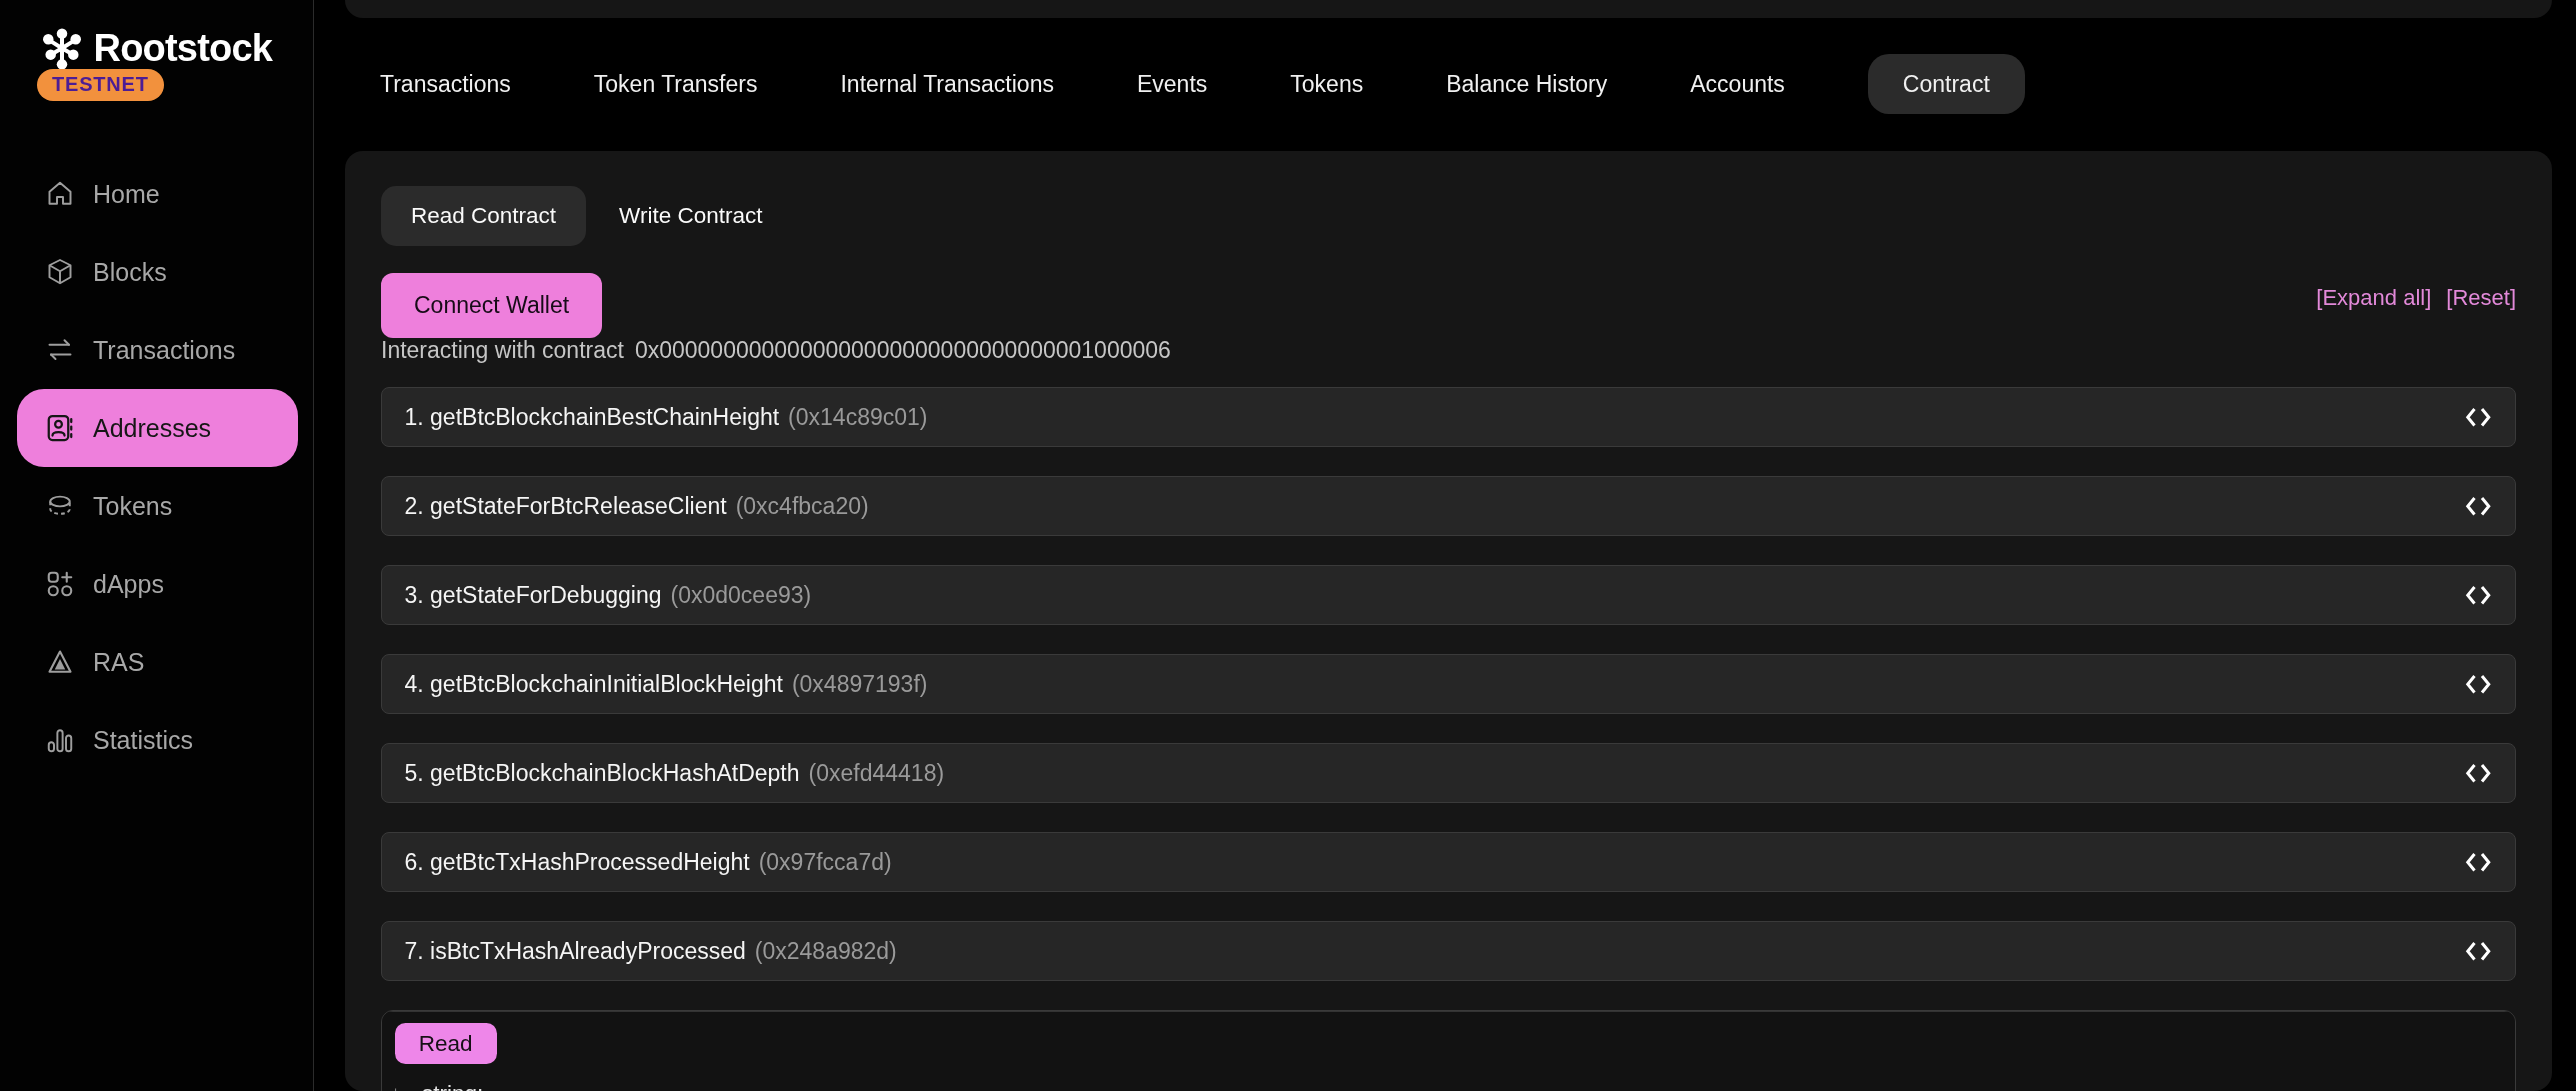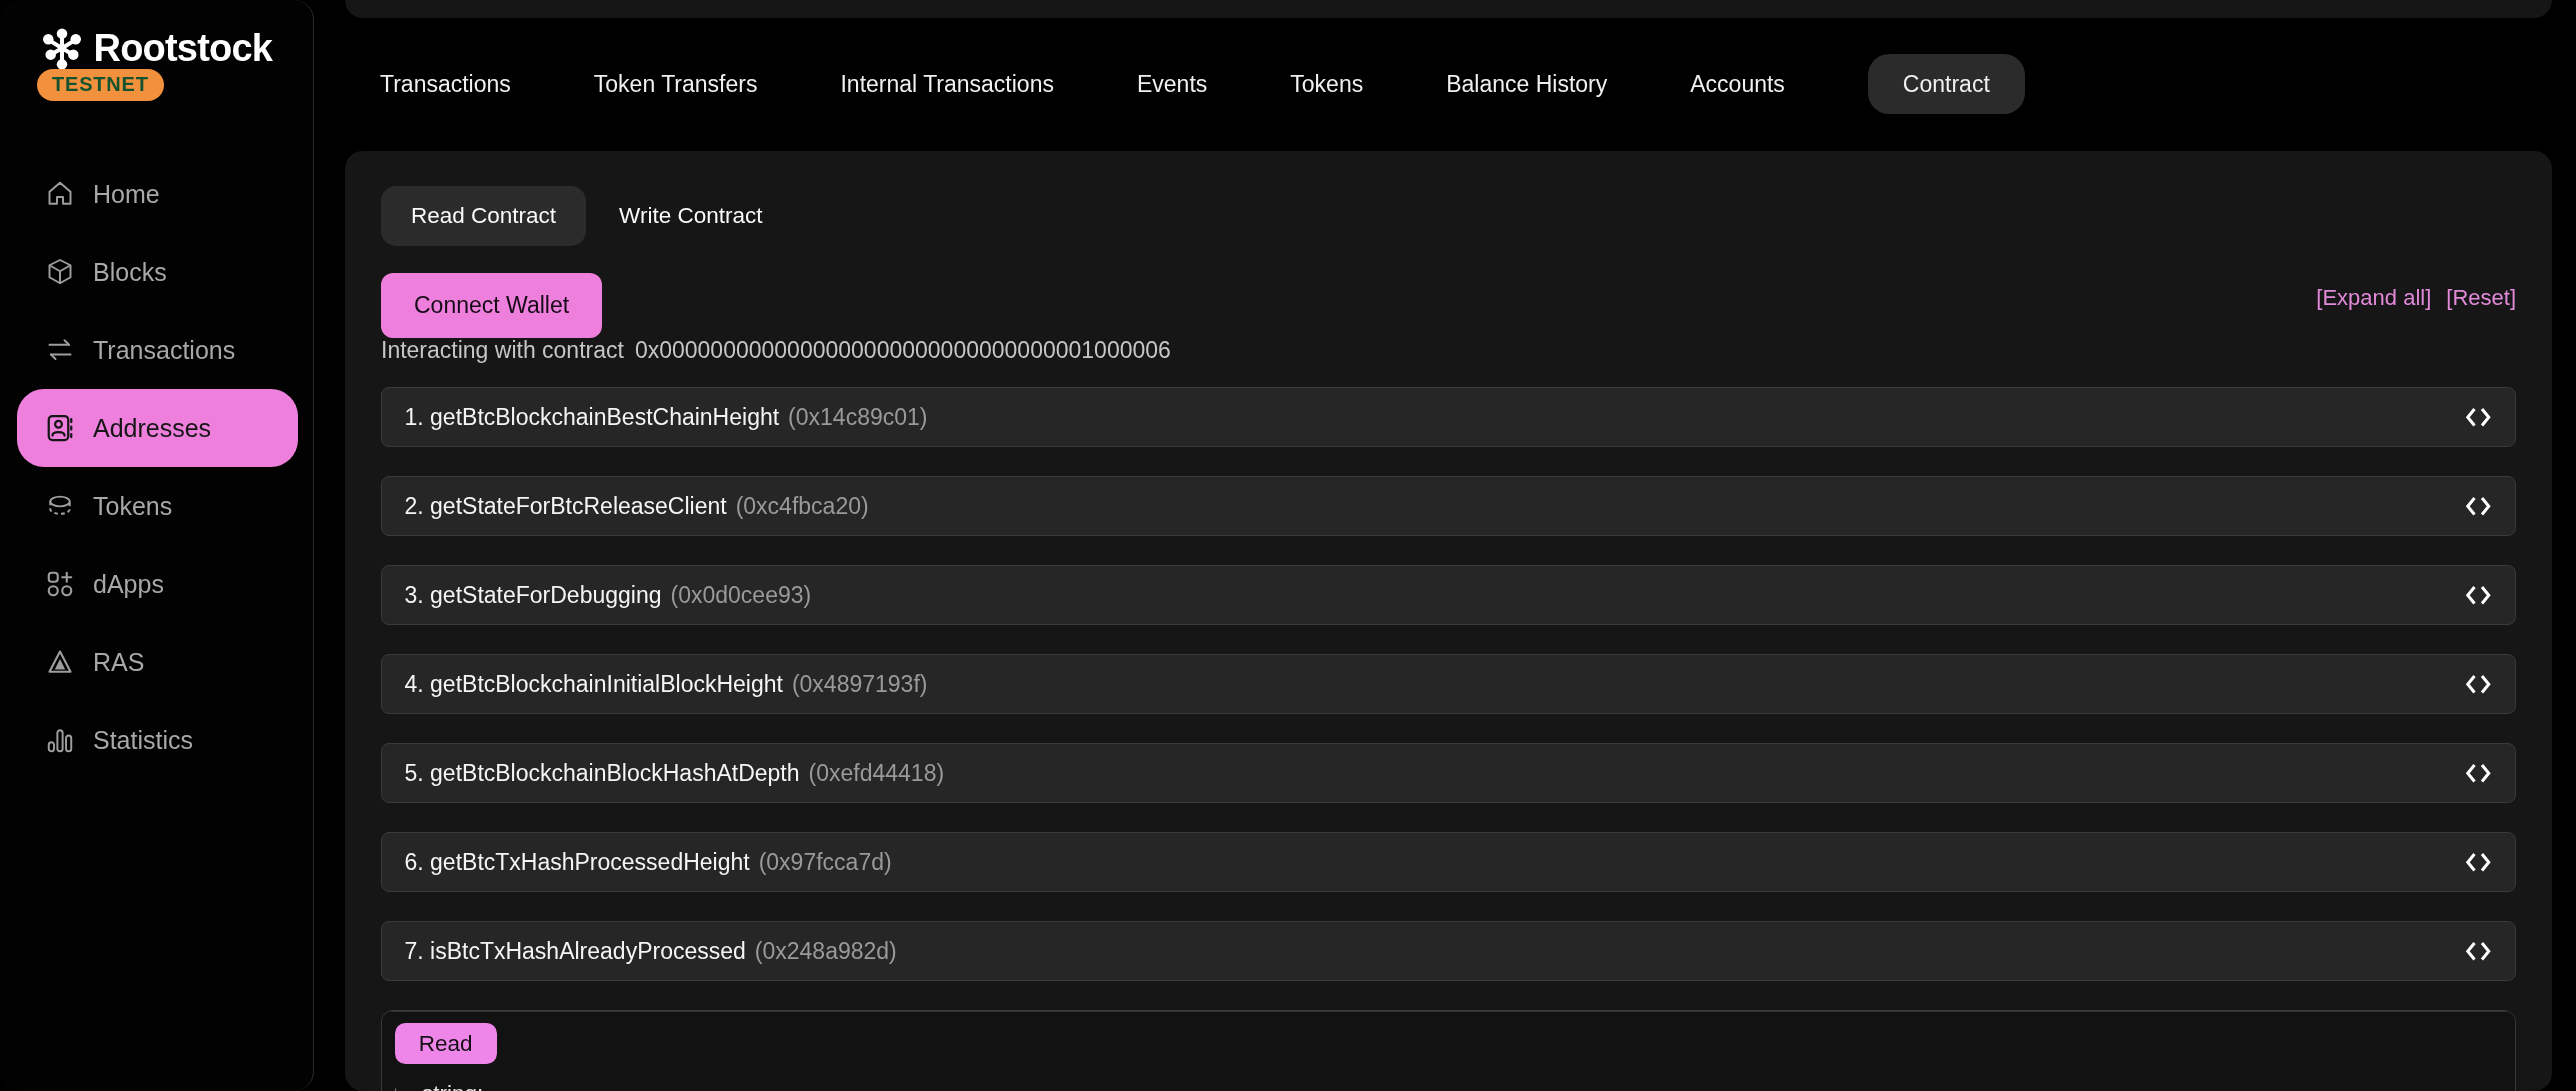--- a/index.html
+++ b/index.html
@@ -5,26 +5,26 @@
   :root{
     --accent:#EE7FDC; --accent-read:#EE86E9; --link:#E289D9; --badge:#F2913D;
     --panel:#161616; --row:#262626; --row-border:#3a3a3a; --pill:#2b2b2b;
   }
   *{margin:0;padding:0;box-sizing:border-box;}
   html,body{width:2576px;height:1091px;background:#000;overflow:hidden;
     font-family:"Liberation Sans","DejaVu Sans",sans-serif;}
 
   
   .sidebar{position:absolute;left:0;top:0;width:314px;height:1091px;background:#020202;
-    border-right:1.5px solid #2b2b2b;border-radius:20px;}
+    border-right:1.5px solid #2b2b2b;}
   .logo-row{position:absolute;left:41px;top:27px;display:flex;align-items:center;gap:10.5px;color:#fff;}
   .logo-mark{width:42px;height:42px;}
   .logo-text{font-size:38px;font-weight:700;color:#fff;letter-spacing:-0.8px;}
   .badge{position:absolute;left:37px;top:69px;height:31.5px;padding:0 15px;border-radius:16.5px;
-    background:var(--badge);color:#14532d;font-size:20px;font-weight:700;letter-spacing:0.8px;
+    background:var(--badge);color:#4c1d95;font-size:20px;font-weight:700;letter-spacing:0.8px;
     display:flex;align-items:center;}
   .nav{position:absolute;left:16.5px;top:155px;width:281px;display:flex;flex-direction:column;}
   .nav-item{height:78px;display:flex;align-items:center;gap:18px;padding-left:28.5px;
     color:#9e9e9e;border-radius:27px;cursor:pointer;}
   .nav-item .nav-label{font-size:25px;color:#a8a8a8;}
   .nav-item.active{background:var(--accent);color:#161616;}
   .nav-item.active .nav-label{color:#161616;font-weight:500;}
   .nav-ic{width:30px;height:30px;flex:0 0 30px;}
 
   

